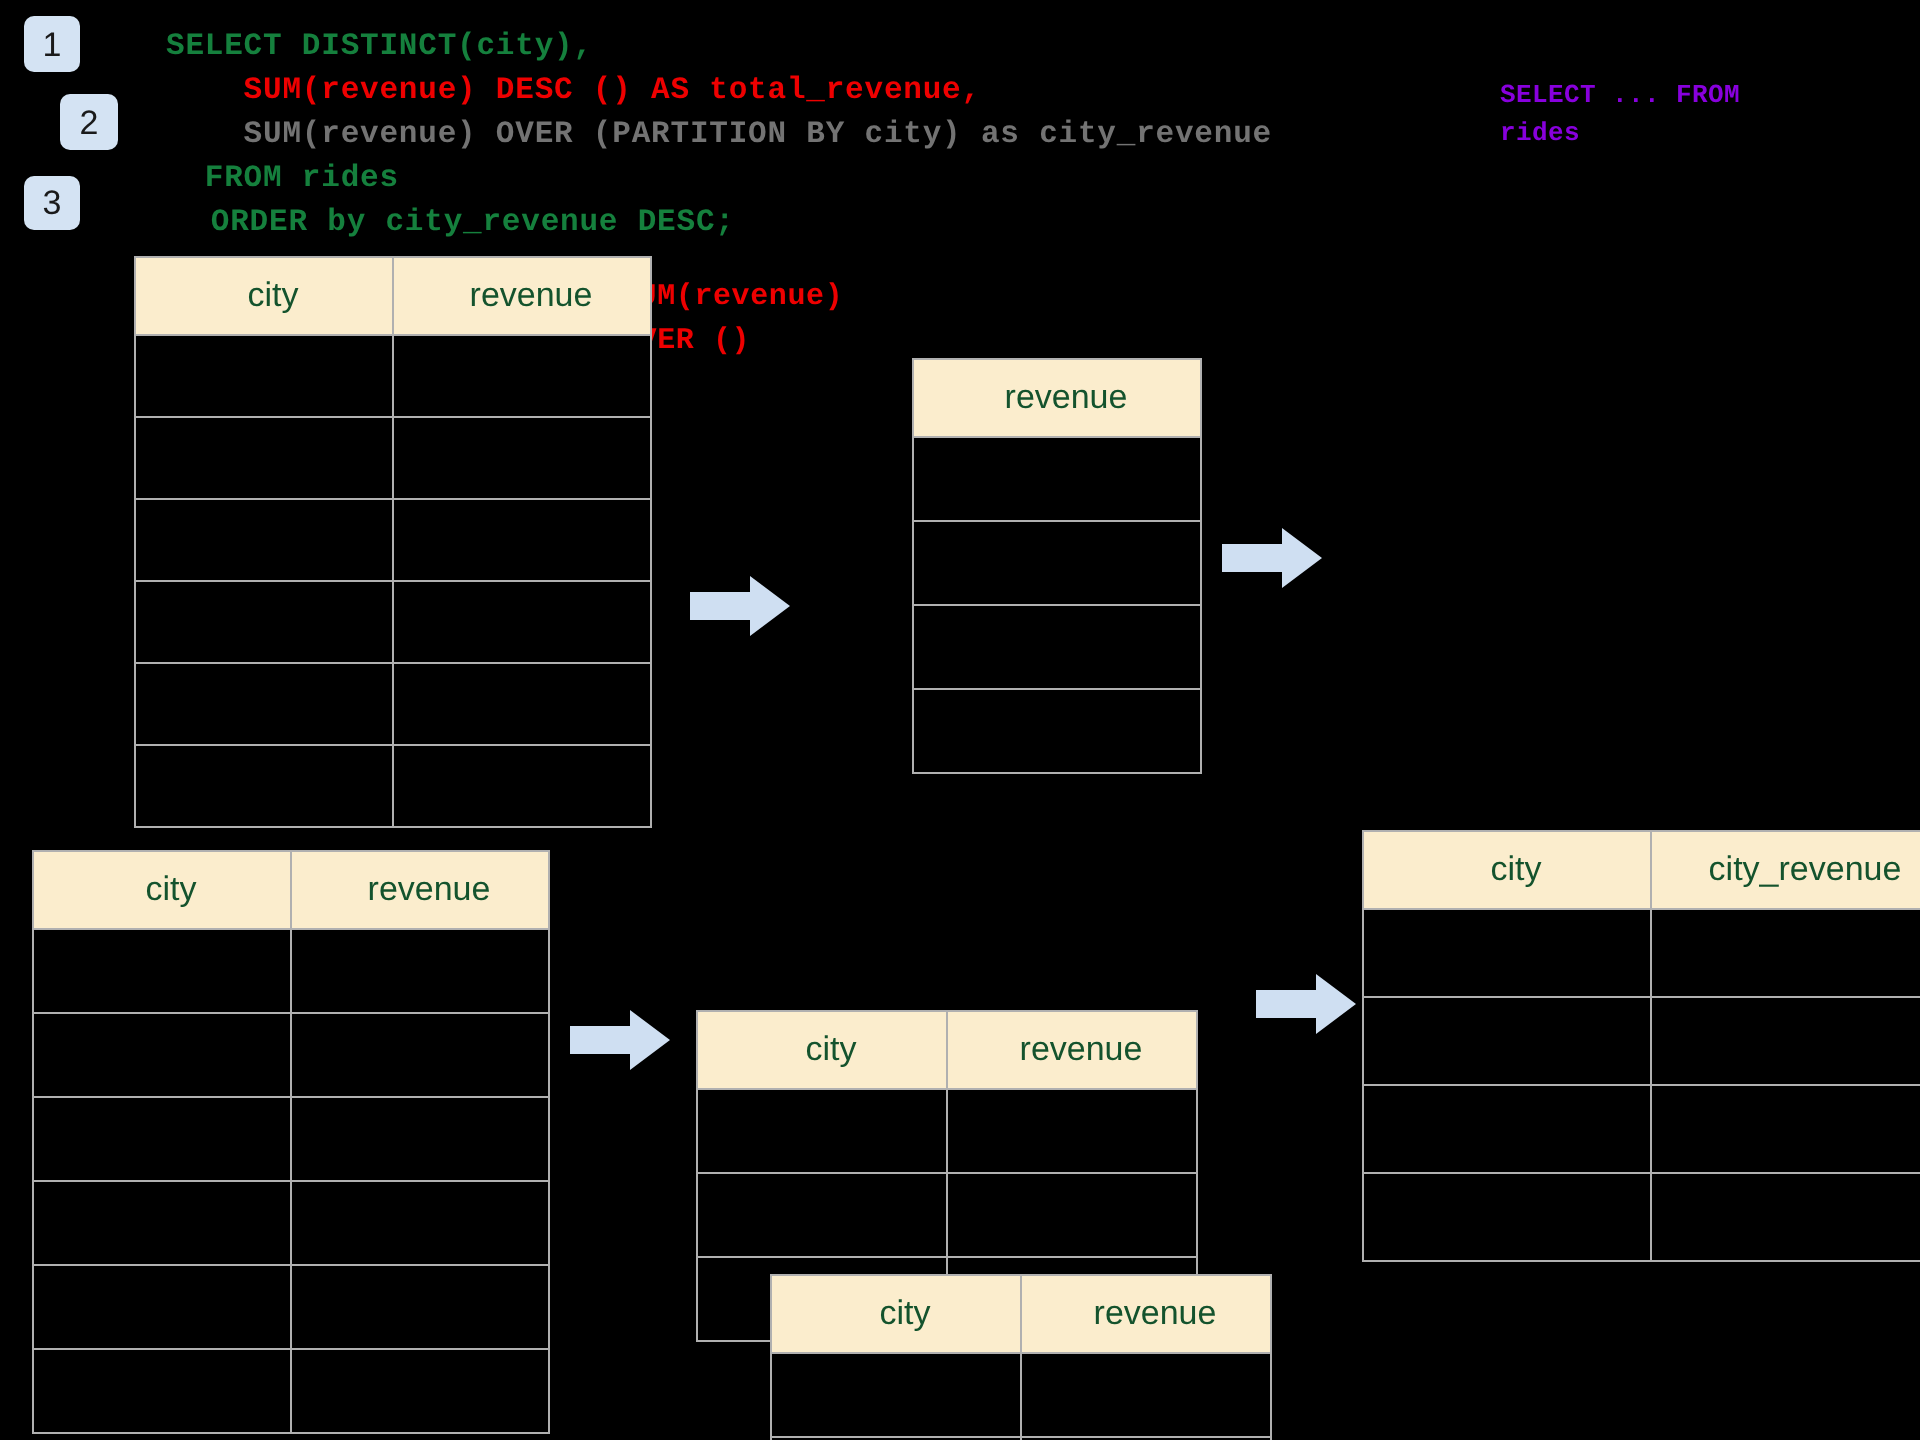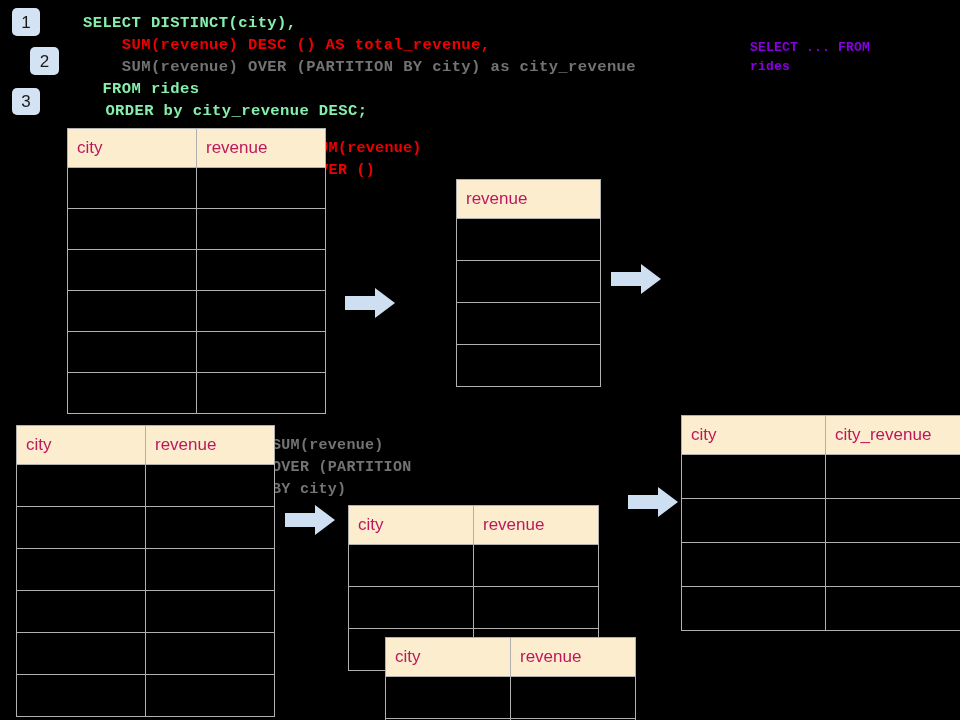--- a/index.html
+++ b/index.html
@@ -34,21 +34,21 @@
   
   .sql {
     position: absolute;
     font-family: "Liberation Mono", monospace;
     font-weight: bold;
     font-size: 15.5px;
     letter-spacing: 0.4px;
     white-space: pre;
     line-height: 22px;
   }
-  .c-purple { color: #86efac; }
+  .c-purple { color: #15803d; }
   .c-red    { color: #ee0000; }
   .c-green  { color: #737373; }
 
   
   .anno {
     position: absolute;
     font-family: "Liberation Mono", monospace;
     font-weight: bold;
     font-size: 15px;
     letter-spacing: 0.3px;
@@ -74,25 +74,25 @@
     background: #000000;
   }
   .tbl td {
     border: 1px solid #b0b0b0;
     padding: 0;
     background: #000000;
   }
   .tbl th {
     border: 1px solid #b0b0b0;
     background: #fbedcd;
-    color: #be185d;
+    color: #14532d;
     font-family: "Liberation Sans", sans-serif;
     font-weight: normal;
     font-size: 17px;
-    text-align: left;
+    text-align: center;
     padding: 0 0 0 9px;
   }
 
   
   .arrow {
     position: absolute;
   }
 </style>
 </head>
 <body>
@@ -114,23 +114,20 @@
   <div class="sql c-green" style="left:83px; top:56px;">    SUM(revenue) OVER (PARTITION BY city) as city_revenue</div>
   <div class="sql c-purple" style="left:83px; top:78px;text-align:center;">  FROM rides</div>
   <div class="sql c-purple" style="left:86px; top:100px;">  ORDER by city_revenue DESC;</div>
 
   <div class="anno-sm" style="left:750px; top:38px;">SELECT ... FROM
 rides</div>
 
   <div class="anno c-red" style="left:310px; top:138px;">SUM(revenue)
 OVER ()</div>
 
-  <div class="anno c-green" style="left:272px; top:435px;">SUM(revenue)
-OVER (PARTITION
-BY city)</div>
 
   <table class="tbl" style="left:67px; top:128px; width:238px;">
     <thead>
       <tr>
         <th style="width:119px; height:38px;">city</th>
         <th style="width:119px; height:38px;">revenue</th>
       </tr>
     </thead>
     <tbody>
       <tr>

